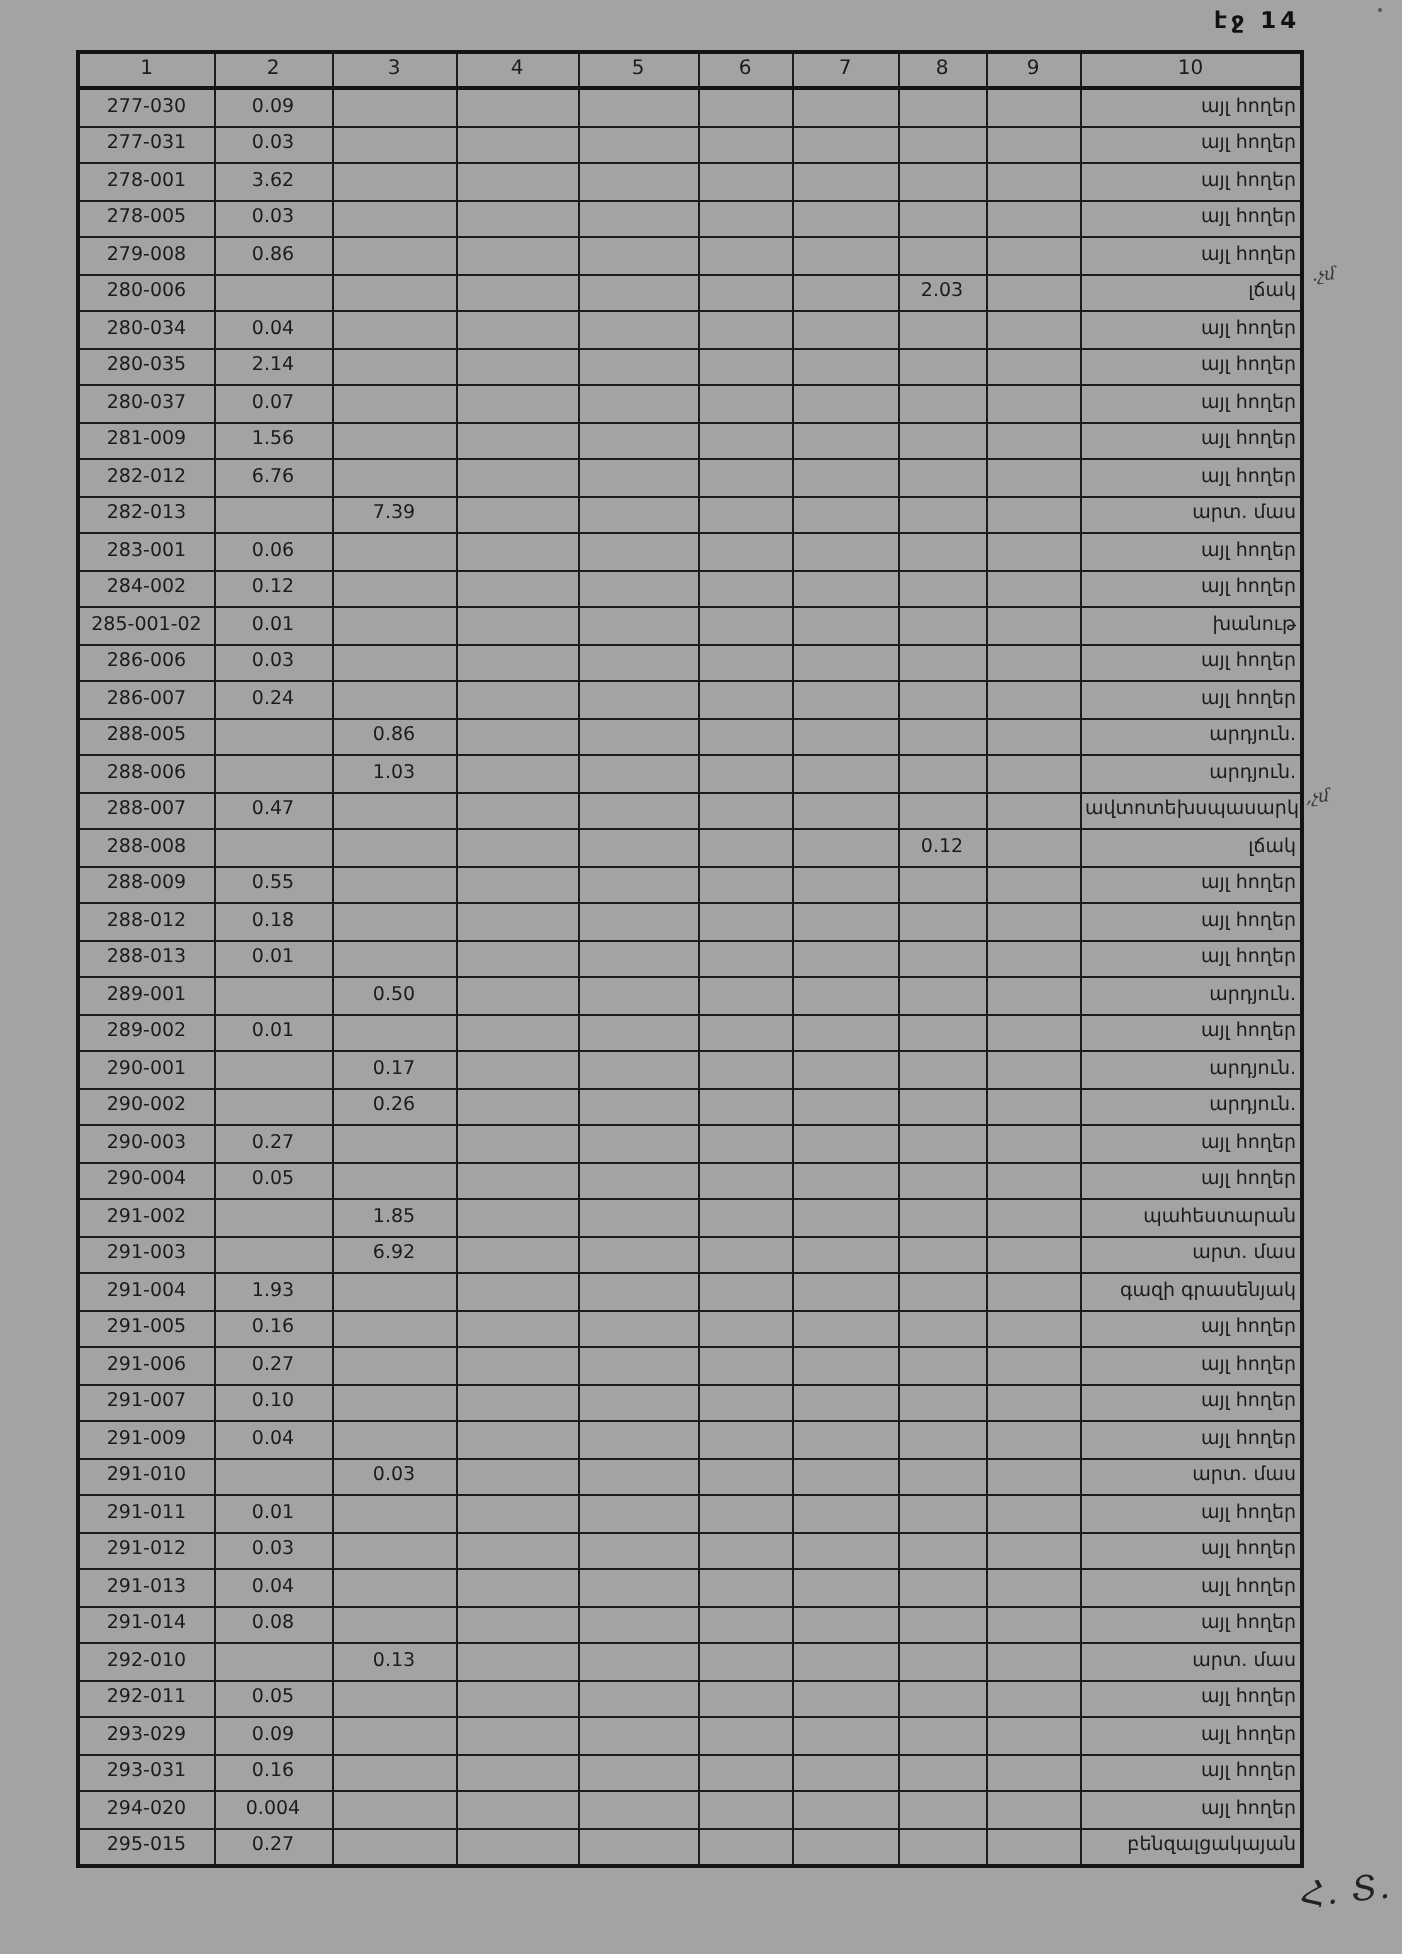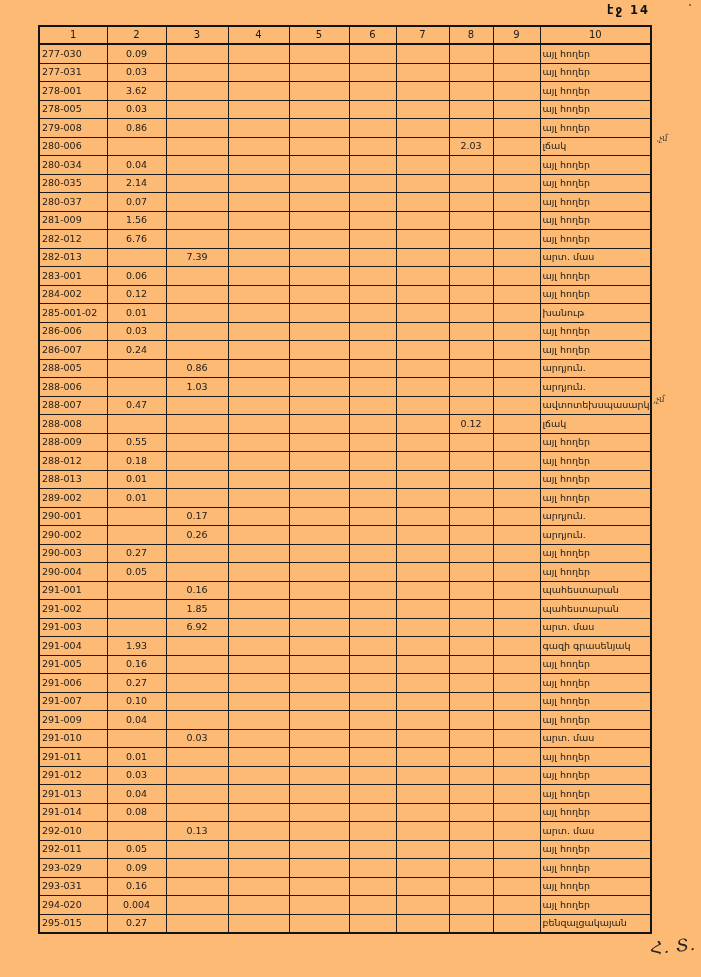--- a/index.html
+++ b/index.html
@@ -1,19 +1,19 @@
 <!DOCTYPE html>
 <html><head>
 <meta charset="utf-8">
 <style>
   html,body{margin:0;padding:0;background:#e8e8e6;}
   .page{
     position:relative;
     width:701px;height:977px;
-    background:#fdba74;
+    background:#a3a3a3;
     font-family:"DejaVu Sans",sans-serif;
     color:#161616;
     overflow:hidden;
   }
   .page-label{
     position:absolute;top:3px;left:607px;
     font-size:11.5px;font-weight:bold;letter-spacing:2px;
     color:#111;
   }
   .speck{position:absolute;left:689px;top:4px;width:2px;height:2px;background:#555;border-radius:50%;}
@@ -34,23 +34,23 @@
     line-height:10px;
     color:#1b1b1b;
     font-weight:normal;
   }
   table.grid thead th{
     height:16px;
     text-align:center;
     border-bottom:2px solid #141414;
     font-size:10px;
   }
-  td.col-code{text-align:left;padding-left:4px;}
+  td.col-code{text-align:center;padding-left:4px;}
   td.col-num{text-align:center;}
-  td.col-use{text-align:left;padding-left:4px;}
+  td.col-use{text-align:right;padding-left:4px;}
   .margin-note{
     position:absolute;
     font-family:"DejaVu Serif",serif;
     font-style:italic;
     font-size:9px;
     color:#3a3a3a;
     transform:rotate(-4deg);
   }
   .signature{
     position:absolute;left:650px;top:936px;
@@ -380,20 +380,32 @@
           <td class="col-num"></td>
           <td class="col-num"></td>
           <td class="col-num"></td>
           <td class="col-num"></td>
           <td class="col-num"></td>
           <td class="col-num"></td>
           <td class="col-num"></td>
           <td class="col-use">այլ հողեր</td>
         </tr>
         <tr>
+          <td class="col-code">289-001</td>
+          <td class="col-num"></td>
+          <td class="col-num">0.50</td>
+          <td class="col-num"></td>
+          <td class="col-num"></td>
+          <td class="col-num"></td>
+          <td class="col-num"></td>
+          <td class="col-num"></td>
+          <td class="col-num"></td>
+          <td class="col-use">արդյուն.</td>
+        </tr>
+        <tr>
           <td class="col-code">289-002</td>
           <td class="col-num">0.01</td>
           <td class="col-num"></td>
           <td class="col-num"></td>
           <td class="col-num"></td>
           <td class="col-num"></td>
           <td class="col-num"></td>
           <td class="col-num"></td>
           <td class="col-num"></td>
           <td class="col-use">այլ հողեր</td>
@@ -438,32 +450,20 @@
           <td class="col-code">290-004</td>
           <td class="col-num">0.05</td>
           <td class="col-num"></td>
           <td class="col-num"></td>
           <td class="col-num"></td>
           <td class="col-num"></td>
           <td class="col-num"></td>
           <td class="col-num"></td>
           <td class="col-num"></td>
           <td class="col-use">այլ հողեր</td>
-        </tr>
-        <tr>
-          <td class="col-code">291-001</td>
-          <td class="col-num"></td>
-          <td class="col-num">0.16</td>
-          <td class="col-num"></td>
-          <td class="col-num"></td>
-          <td class="col-num"></td>
-          <td class="col-num"></td>
-          <td class="col-num"></td>
-          <td class="col-num"></td>
-          <td class="col-use">պահեստարան</td>
         </tr>
         <tr>
           <td class="col-code">291-002</td>
           <td class="col-num"></td>
           <td class="col-num">1.85</td>
           <td class="col-num"></td>
           <td class="col-num"></td>
           <td class="col-num"></td>
           <td class="col-num"></td>
           <td class="col-num"></td>

